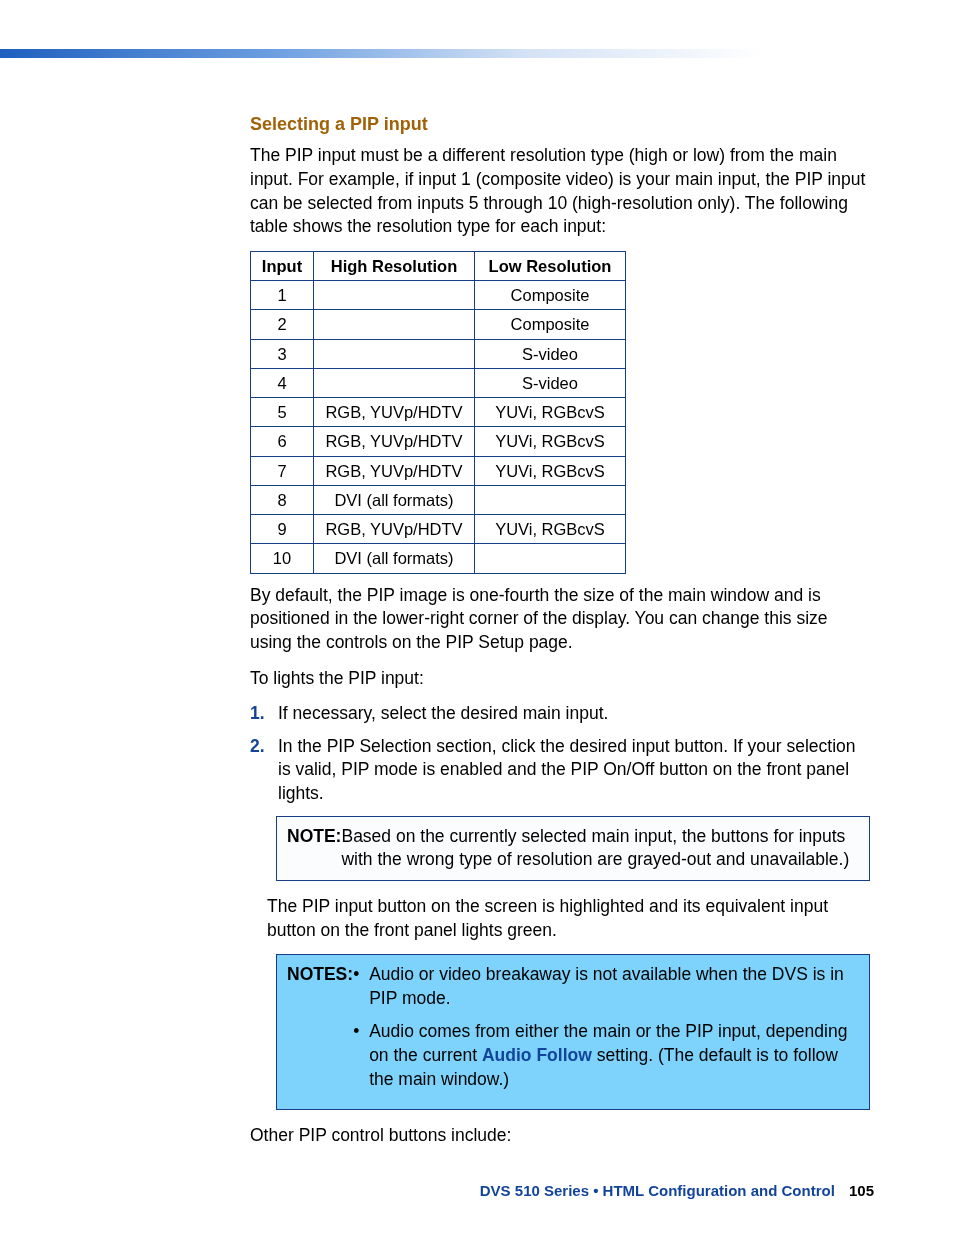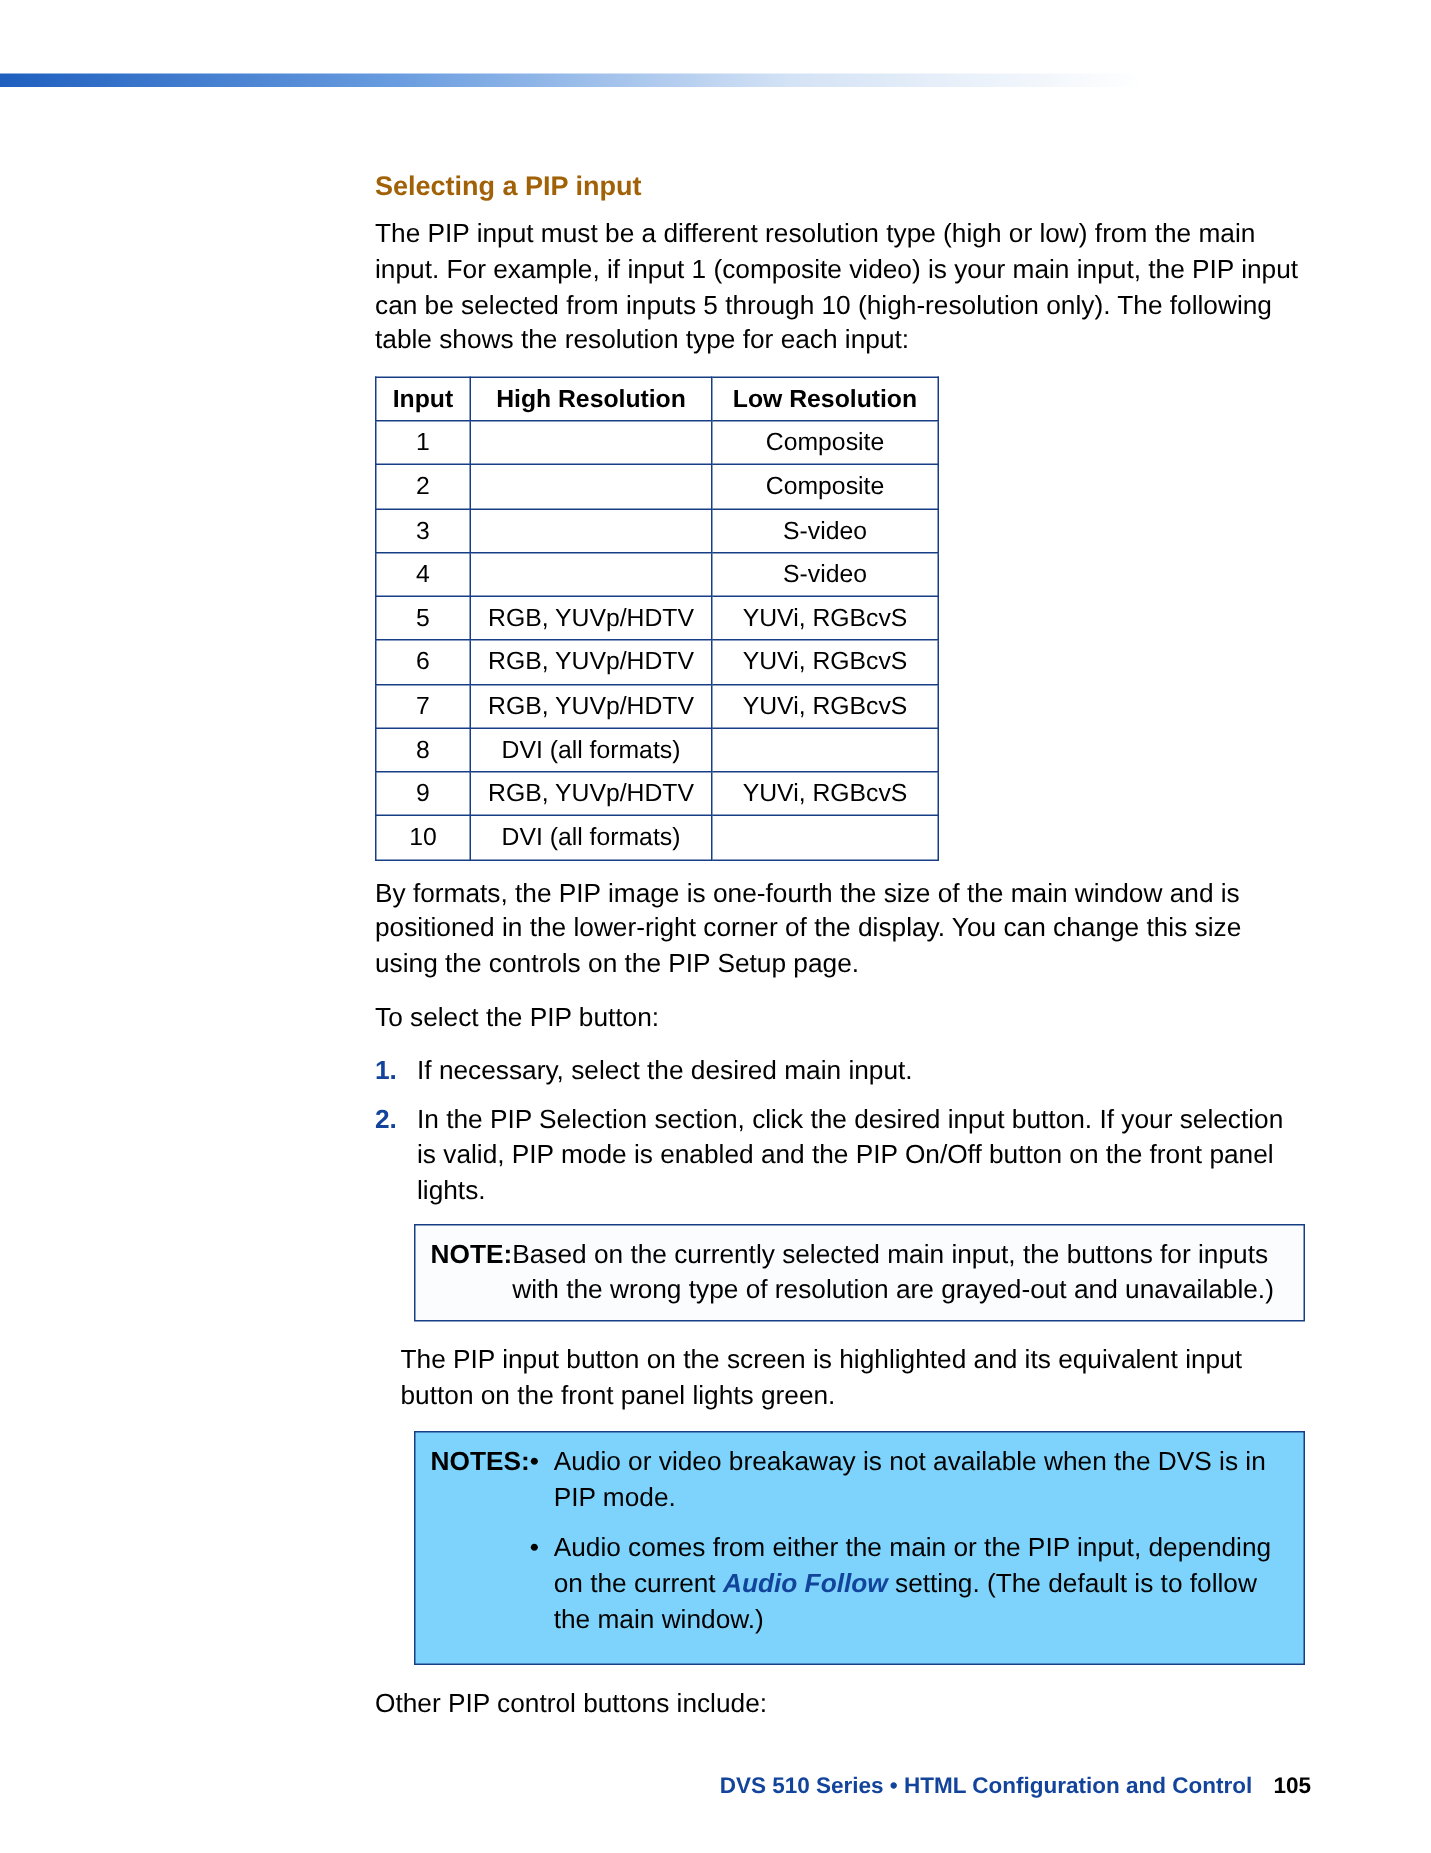--- a/index.html
+++ b/index.html
@@ -39,21 +39,21 @@
     background:#7dd3fc;
   }
   .notebox .nl{font-weight:700;}
   .notebox.light{background:#fafcfe;}
   .notebox .body{display:flex;align-items:flex-start;}
   .notebox .body .txt{flex:1;}
   ul.b{list-style:none;padding:0;margin:0;}
   ul.b > li{padding-left:26px;position:relative;margin-bottom:12px;}
   ul.b > li::before{content:"•";position:absolute;left:6px;top:0;}
   .mono{font-family:"Consolas","Lucida Console",monospace;font-weight:700;}
-  .link{color:#13449b;font-weight:700;font-style:italic;}
+  .link{color:#13449b;font-weight:700;}
   .footer{
     position:absolute;bottom:34px;right:80px;
     color:#13449b;font-weight:700;font-size:15px;
   }
   .footer .pg{color:#000;margin-left:10px;}
   .notes-multi ul{list-style:none;padding:0;margin:0;}
   .notes-multi ul li{padding-left:16px;position:relative;margin-bottom:10px;}
   .notes-multi ul li::before{content:"•";position:absolute;left:0;top:0;}
 </style>
 </head>
@@ -120,23 +120,23 @@
           <td class="l">YUVi, RGBcvS</td>
         </tr>
     <tr>
           <td class="num">10</td>
           <td class="h">DVI (all formats)</td>
           <td class="l"></td>
         </tr>
   </tbody>
     </table>
 
-  <p>By formats, the PIP image is one-fourth the size of the main window and is positioned in the lower-right corner of the display. You can change this size using the controls on the PIP Setup page.</p>
+  <p>By default, the PIP image is one-fourth the size of the main window and is positioned in the lower-right corner of the display. You can change this size using the controls on the PIP Setup page.</p>
 
-  <p>To select the PIP button:</p>
+  <p>To lights the PIP input:</p>
 
   <ol class="steps">
     <li><span class="num">1.</span><span>If necessary, select the desired main input.</span></li>
     <li><span class="num">2.</span><span>In the PIP Selection section, click the desired input button. If your selection is valid, PIP mode is enabled and the PIP On/Off button on the front panel lights.</span></li>
   </ol>
 
   <div class="notebox light">
     <div class="body">
       <span class="nl">NOTE:</span>
       <span class="txt">Based on the currently selected main input, the buttons for inputs with the wrong type of resolution are grayed-out and unavailable.)</span>

